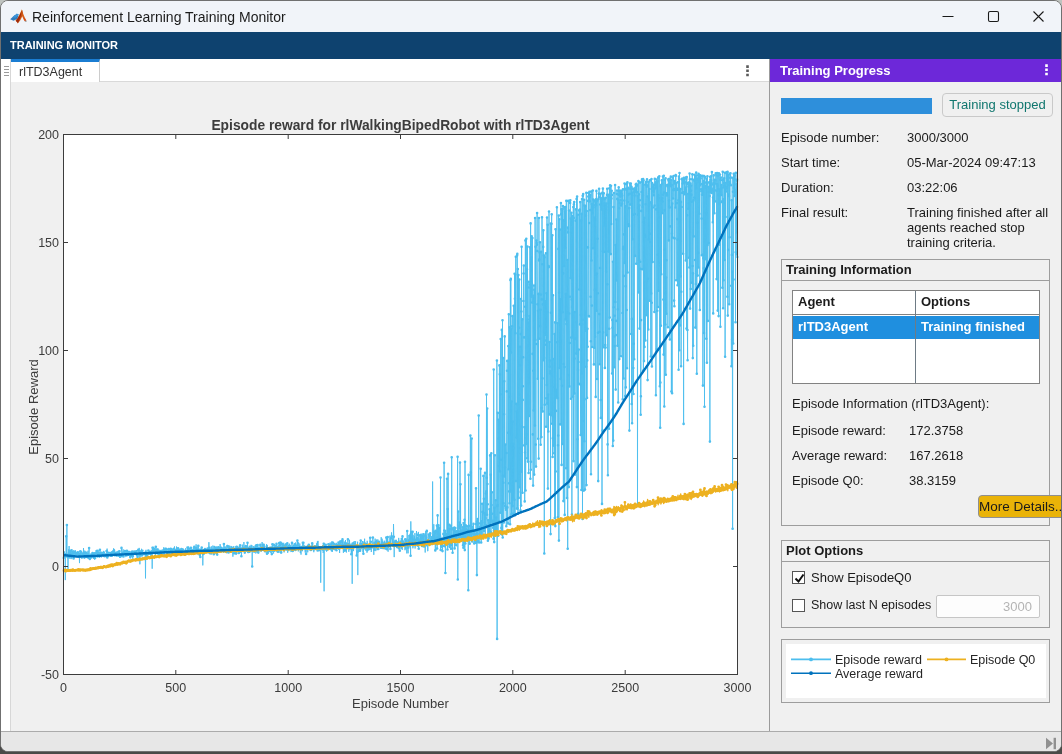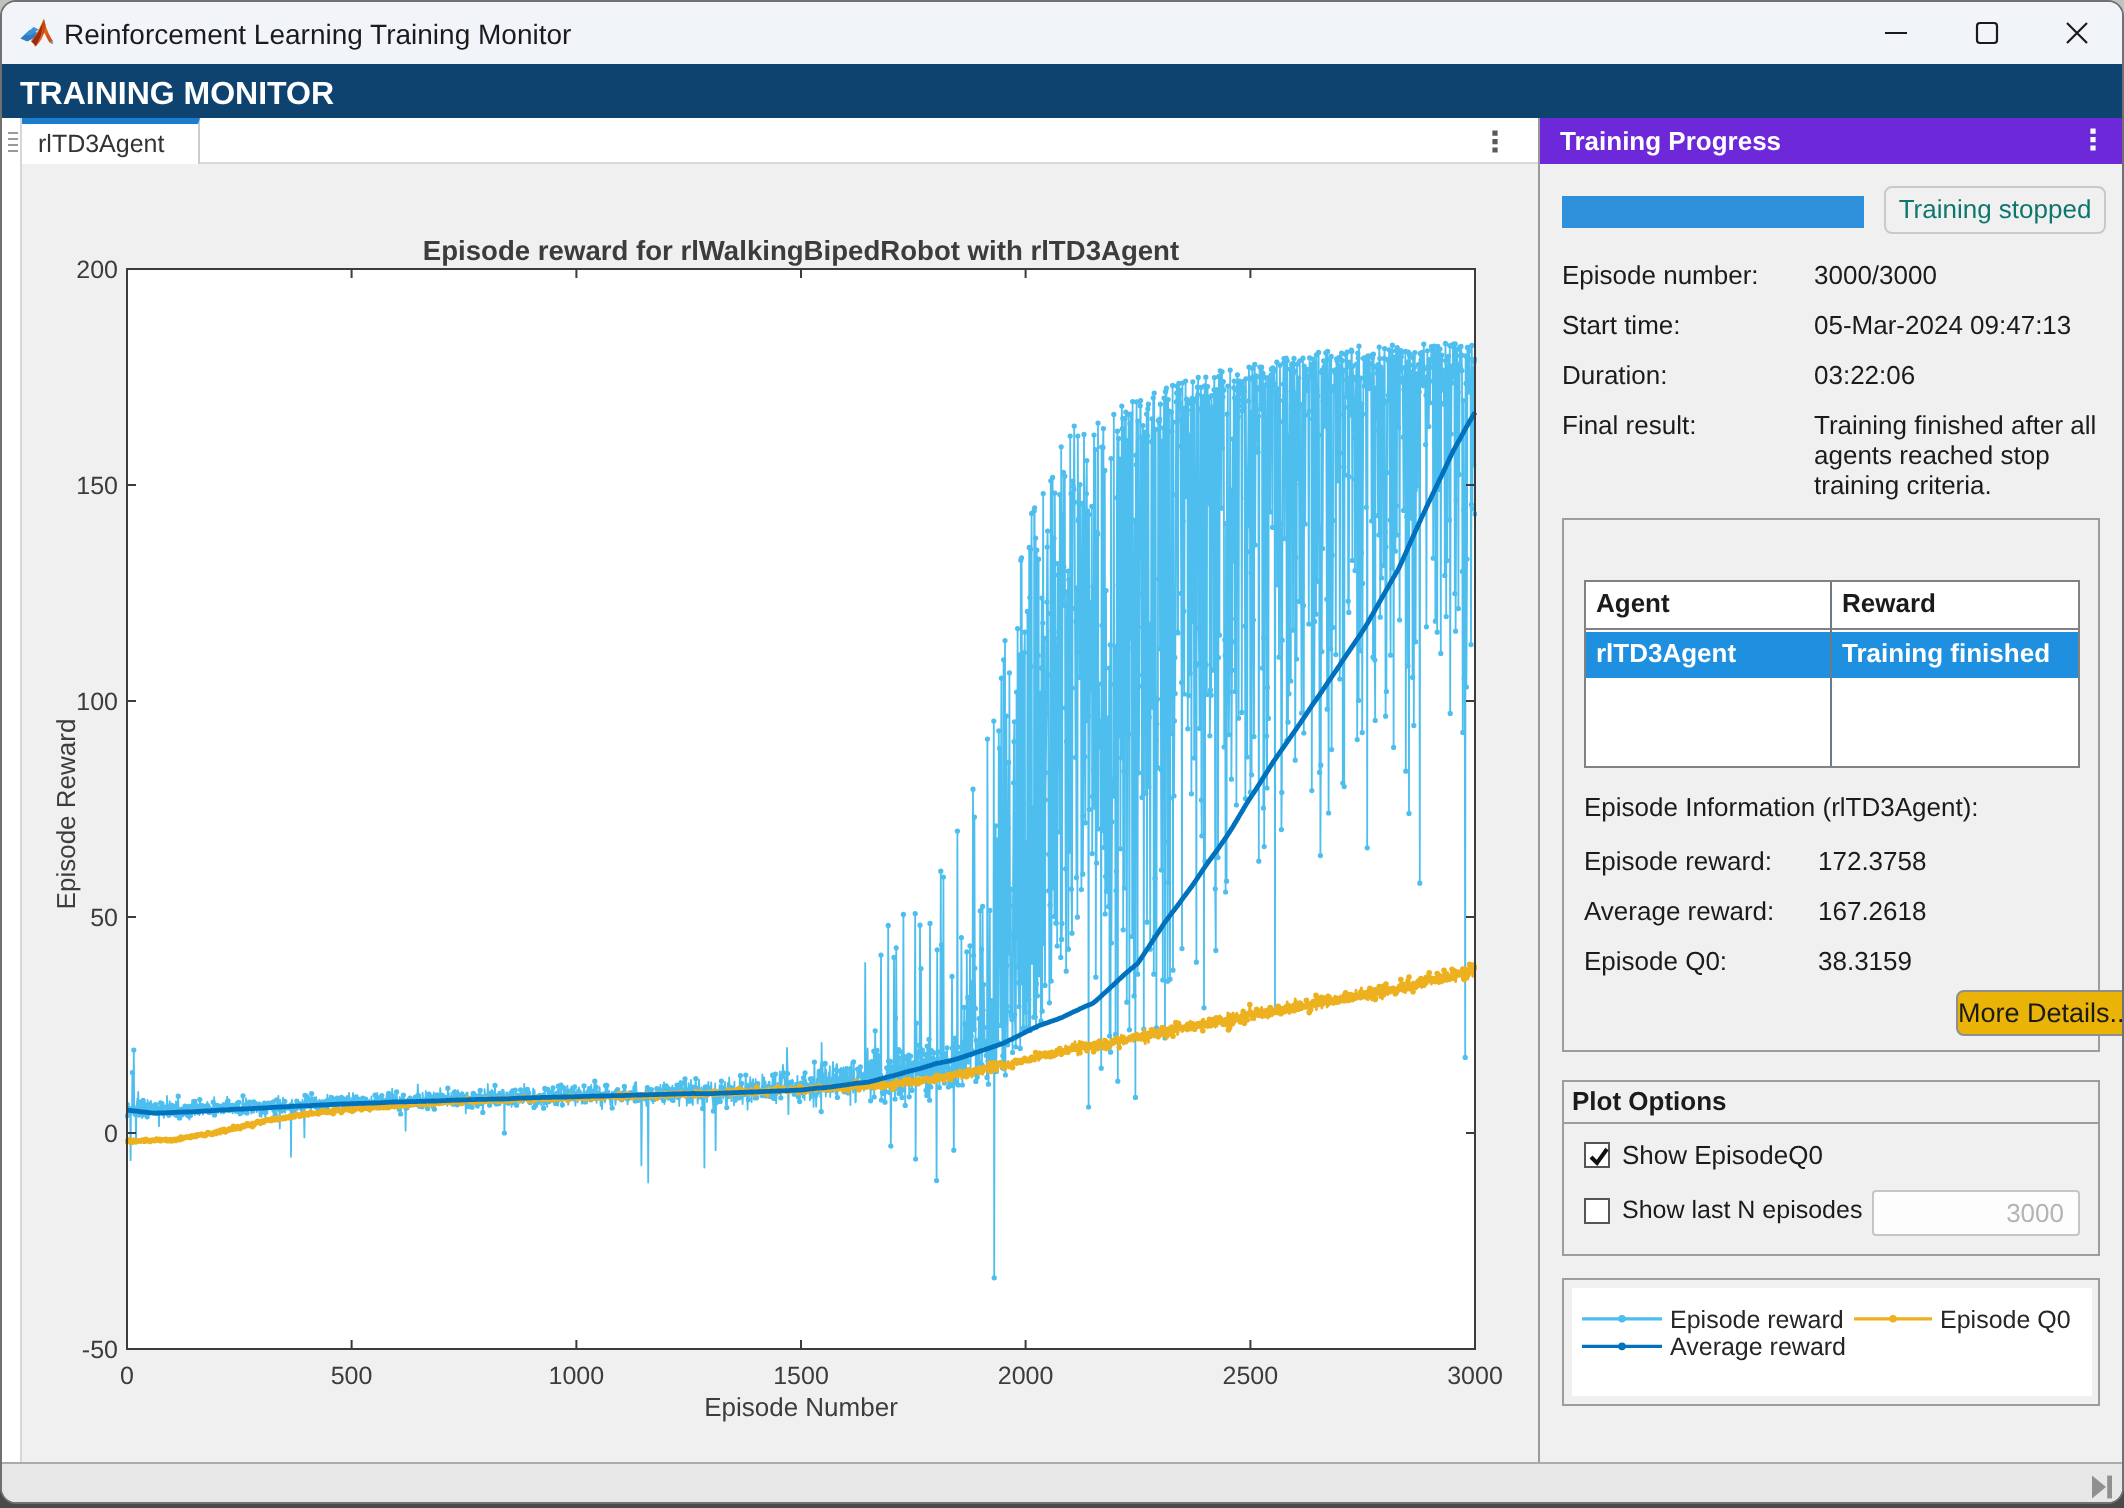--- a/index.html
+++ b/index.html
@@ -6,21 +6,21 @@
   background:linear-gradient(#bfc3bf 0 10px,#9fa39f 10px 740px,#4a4a48 740px 754px); }
 #win { position:absolute; left:0; top:0; width:1062px; height:752px;
   border-radius:8px; overflow:hidden; background:#f0f0f0;
   border:1px solid #707070; }
 .abs { position:absolute; }
 
 #titlebar { position:absolute; left:0; top:0; width:100%; height:31px; background:#f1f4f9; }
 #titlebar .t { position:absolute; left:31px; top:8px; font-size:14px; color:#1b1b1b; }
 
 #toolstrip { position:absolute; left:0; top:31px; width:100%; height:27px; background:#0e426f; }
-#toolstrip span { position:absolute; left:9px; top:7px; font-size:16px; font-weight:bold; color:#fff; letter-spacing:0;text-align:right; }
+#toolstrip span { position:absolute; left:9px; top:7px; font-size:11px; font-weight:bold; color:#fff; letter-spacing:0;text-align:right; }
 
 #leftstrip { position:absolute; left:0; top:58px; width:10px; height:672px; background:#fff; border-right:1px solid #d7d7d7; }
 
 #tabstrip { position:absolute; left:10px; top:58px; width:758px; height:23px; background:#fff; border-bottom:1px solid #d9d9d9; }
 #tab1 { position:absolute; left:0; top:0; width:89px; height:23px; background:#fff;
   border-top:3px solid #1a7dd2; border-right:1px solid #cccccc; }
 #tab1 span { position:absolute; left:8px; top:3px; font-size:12.5px; color:#333; }
 
 #figure { position:absolute; left:10px; top:81px; width:758px; height:650px; }
 
@@ -150,24 +150,25 @@
     <span class="lbl" style="top:71px">Episode number:</span>
       <span class="val" style="top:71px">3000/3000</span>
     <span class="lbl" style="top:96px">Start time:</span>
       <span class="val" style="top:96px">05-Mar-2024 09:47:13</span>
     <span class="lbl" style="top:121px">Duration:</span>
       <span class="val" style="top:121px">03:22:06</span>
     <span class="lbl" style="top:146px">Final result:</span>
     <span class="val" style="top:146px; width:152px; line-height:15px">Training finished after all agents reached stop training criteria.</span>
 
     <div class="panel" id="tipanel">
+        <span class="ptitle">Training Information</span>
       <div id="table">
         <div class="hdr">
             <span class="c1">Agent</span>
-            <span class="c2">Reward</span>
+            <span class="c2">Options</span>
           </div>
         <div class="row">
             <span class="c1">rlTD3Agent</span>
             <span class="c2">Training finished</span>
           </div>
         <div class="cdiv"></div>
       </div>
       <span class="abs" style="left:10px;top:136px;font-weight:normal">Episode Information (rlTD3Agent):</span>
       <span class="abs" style="left:10px;top:163px">Episode reward:</span>
         <span class="abs" style="left:127px;top:163px">172.3758</span>

